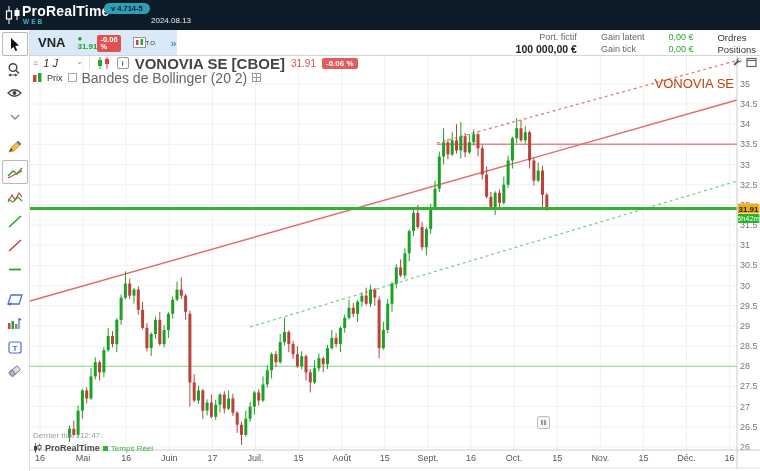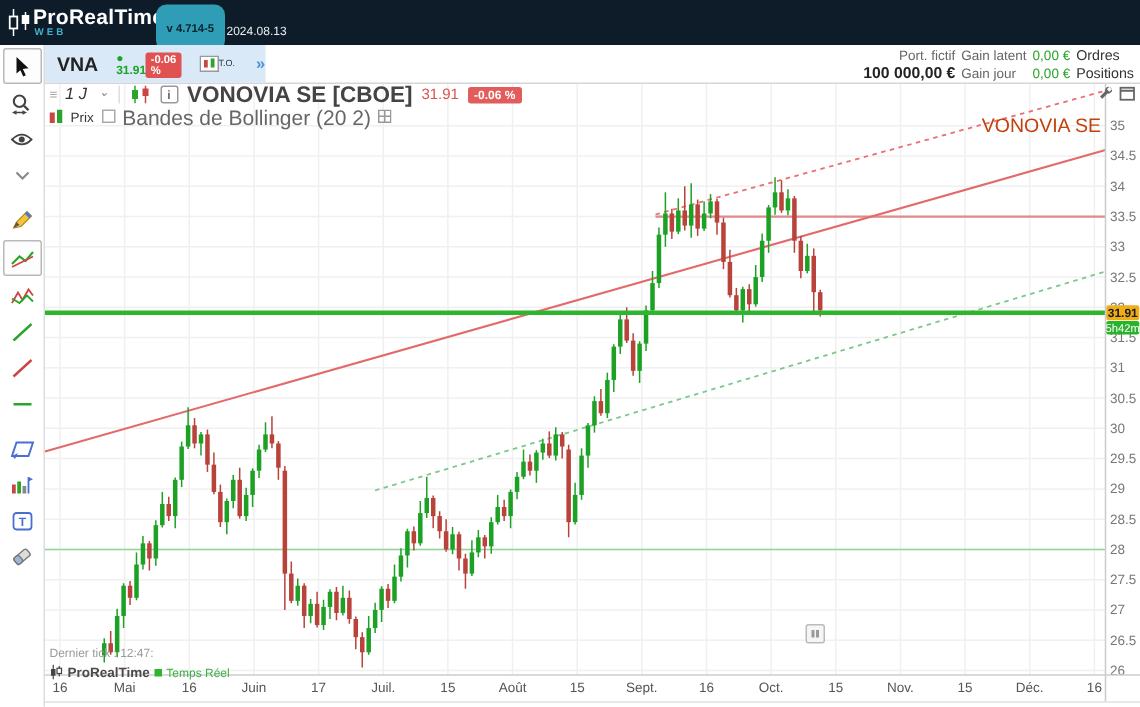--- a/index.html
+++ b/index.html
@@ -4,47 +4,47 @@
 <style>
   html,body{margin:0;padding:0;width:760px;height:471px;overflow:hidden;background:#fff;
     font-family:"Liberation Sans",sans-serif;-webkit-font-smoothing:antialiased;}
   .abs{position:absolute;}
   
   #topbar{left:0;top:0;width:760px;height:30px;background:#0d1c28;z-index:5;}
   #logo-candles{left:5px;top:6px;}
   #logo-text{left:22px;top:3px;color:#fff;font-size:14px;font-weight:bold;letter-spacing:.2px;}
   #logo-sub{left:23px;top:18px;color:#3fb3cf;font-size:6.5px;font-weight:bold;letter-spacing:2px;}
   #ver-pill{left:104px;top:3px;background:#2e9db5;color:#08222e;font-size:7.5px;font-weight:bold;
-    padding:11px 7px;border-radius:7px;}
+    padding:1px 7px;border-radius:7px;}
   #ver-date{left:105px;top:16px;color:#e8eef2;font-size:8px;padding-left:46px;}
   
   #subbar{left:30px;top:30px;width:730px;height:25px;background:#fff;border-bottom:1px solid #d5d5d5;z-index:5;}
   #search{left:0;top:0;width:147px;height:25px;background:#d9e9f7;display:flex;align-items:center;padding:0 4px;box-sizing:border-box;gap:4px;}
   #search-text{font-size:13px;font-weight:bold;color:#222;}
   .mini-col{display:flex;flex-direction:row;align-items:center;line-height:1;margin-left:8px;}
   #mini-price{color:#1ea32b;font-size:8px;font-weight:bold;}
   #mini-change{background:#e05252;color:#fff;font-size:7.5px;font-weight:bold;padding:1px 3px;border-radius:2px;margin-top:1px;}
   #to-label{font-size:6px;color:#333;line-height:1;}
   #chev-right{color:#4a90d9;font-size:11px;font-weight:bold;margin-left:10px;}
-  #acct{right:4px;top:2px;display:flex;gap:4px;font-size:9px;color:#666;z-index:6;}
+  #acct{right:4px;top:2px;display:flex;gap:24px;font-size:9px;color:#666;z-index:6;}
   .acct-col{display:flex;flex-direction:column;align-items:flex-end;gap:1px;line-height:11px;}
   .acct-col.labels{align-items:flex-start;}
   #pf-value{color:#222;font-weight:bold;font-size:10.5px;}
   .gain{color:#27a527;}
   .side-label{color:#333;font-size:9.5px;}
   
   #lefttool{left:0;top:30px;width:30px;height:441px;background:#fff;border-right:1px solid #ddd;z-index:5;
     display:flex;flex-direction:column;align-items:center;padding-top:2px;box-sizing:border-box;}
   .tool{width:24px;height:22px;display:flex;align-items:center;justify-content:center;margin-bottom:2px;}
   .tool.active{border:1px solid #b9b9b9;border-radius:2px;background:#fdfdfd;}
   .tool.gap{margin-top:6px;}
   
   #chead1{left:33px;top:56px;height:14px;display:flex;align-items:center;gap:6px;z-index:4;}
   #grip{color:#a8a8a8;font-size:9px;letter-spacing:-1px;}
-  #tf{font-size:11px;color:#333;display:flex;align-items:flex-start;gap:8px;font-style:italic;}
+  #tf{font-size:11px;color:#333;display:flex;align-items:flex-start;gap:18px;font-style:italic;}
   #tf .car{color:#888;font-size:8px;}
   .vdiv{width:1px;height:12px;background:#ddd;}
   #info-ic{width:10px;height:10px;border:1px solid #999;border-radius:2px;color:#666;font-size:8px;
     display:flex;align-items:center;justify-content:center;font-weight:bold;}
   #instr{font-size:15px;color:#444;font-weight:bold;}
   #instr-price{font-size:10px;color:#d9534f;}
   #instr-change{background:#e25c5c;color:#fff;font-size:8px;font-weight:bold;padding:1px 4px;border-radius:2px;}
   #chead2{left:33px;top:72px;height:11px;display:flex;align-items:center;gap:5px;z-index:4;}
   #leg-prix{font-size:9px;color:#333;}
   #bb-check{width:7px;height:7px;border:1px solid #aaa;background:#fff;}
@@ -411,21 +411,21 @@
     </span>
     <span id="chev-right">»</span>
   </div>
   <div id="acct" class="abs">
     <div class="acct-col">
       <span>Port. fictif</span>
       <span id="pf-value">100 000,00 €</span>
     </div>
     <div class="acct-col labels">
       <span>Gain latent</span>
-      <span>Gain jour</span>
+      <span>Gain tick</span>
     </div>
     <div class="acct-col">
       <span class="gain">0,00 €</span>
       <span class="gain">0,00 €</span>
     </div>
     <div class="acct-col labels">
       <span class="side-label">Ordres</span>
       <span class="side-label">Positions</span>
     </div>
   </div>

